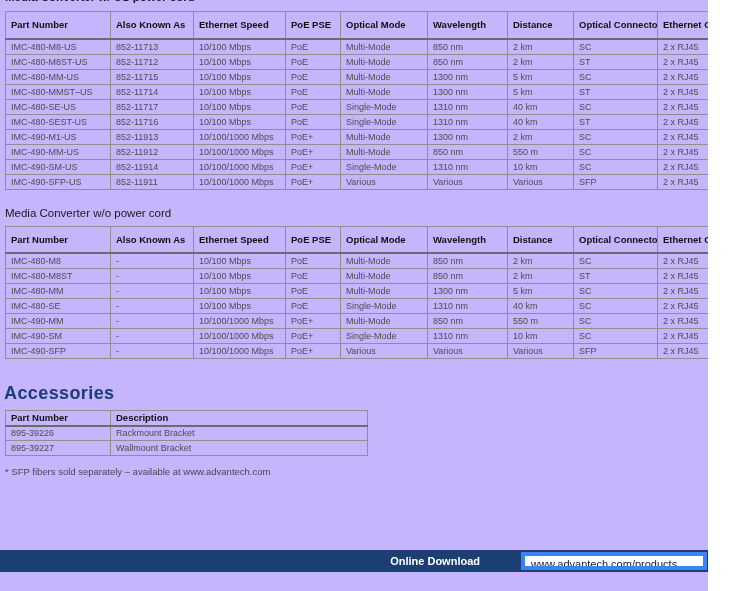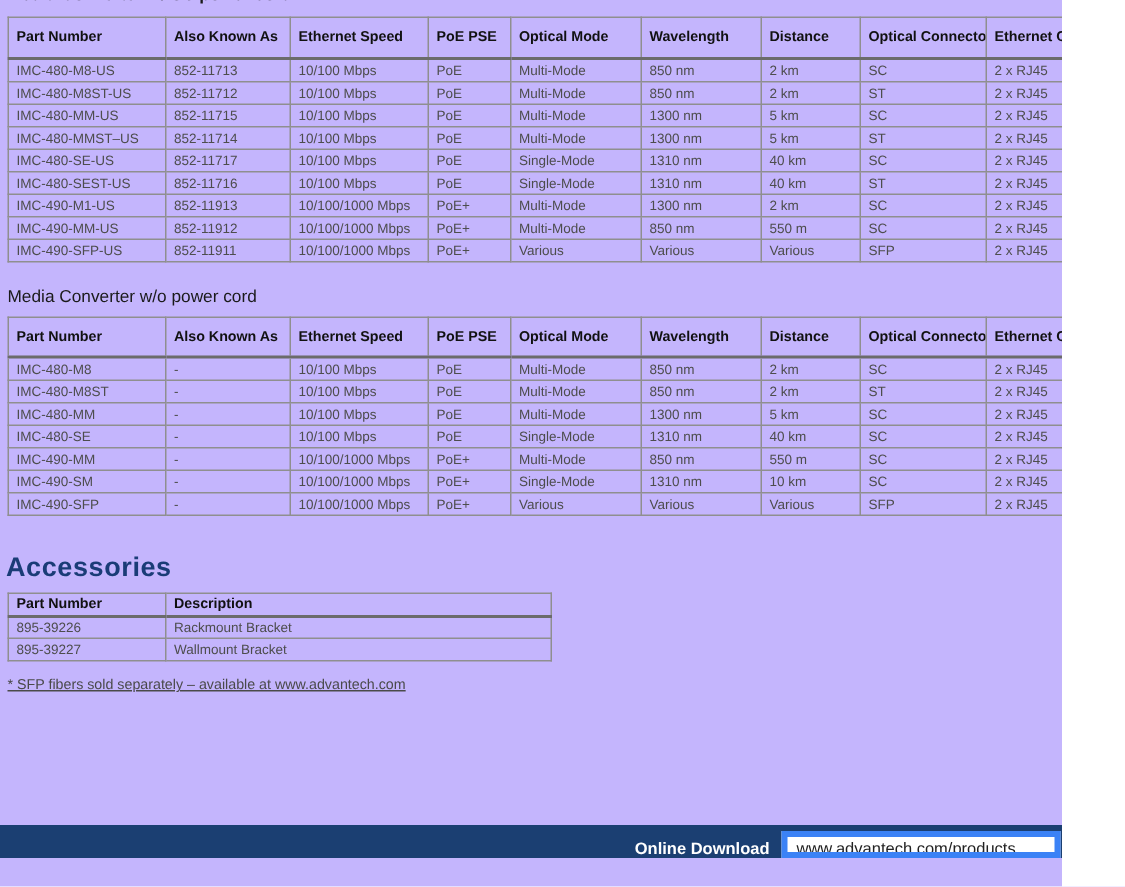--- a/index.html
+++ b/index.html
@@ -60,28 +60,28 @@
   table.acc th, table.acc td {
     border:1px solid #8f8f8f;
     padding:0 0 0 5px;
     text-align:left; white-space:nowrap; overflow:hidden;
   }
   table.acc th { font-size:9.5px; font-weight:bold; color:#111; height:15px; border-bottom:2px solid #6b6b6b; }
   table.acc td { font-size:9px; color:#4d4d4d; height:15px;margin-top:40px; }
 
   .footnote {
     margin:10px 11px 0 5px;
-    font-size:9.5px; color:#4a4a4a;text-decoration:underline;
+    font-size:9.5px; color:#4a4a4a;
   }
 
   .footer-bar {
     position:absolute; left:0; top:550px;
     width:750px; height:22px;
     background:#1b3f72;
-    display:flex; align-items:flex-end; justify-content:flex-end;
+    display:flex; align-items:center; justify-content:flex-end;gap:33px;
   }
   .footer-label {
     color:#ffffff; font-weight:bold; font-size:11px;
     margin-right:8px; white-space:nowrap;
   }
   .footer-url-box {
     background:#ffffff;
     border:4px solid #3b82f6;
     height:18px; line-height:16px;
     width:186px;
@@ -208,20 +208,31 @@
           <td>852-11912</td>
           <td>10/100/1000 Mbps</td>
           <td>PoE+</td>
           <td>Multi-Mode</td>
           <td>850 nm</td>
           <td>550 m</td>
           <td>SC</td>
           <td>2 x RJ45</td>
         </tr>
         <tr>
+          <td>IMC-490-SM-US</td>
+          <td>852-11914</td>
+          <td>10/100/1000 Mbps</td>
+          <td>PoE+</td>
+          <td>Single-Mode</td>
+          <td>1310 nm</td>
+          <td>10 km</td>
+          <td>SC</td>
+          <td>2 x RJ45</td>
+        </tr>
+        <tr>
           <td>IMC-490-SFP-US</td>
           <td>852-11911</td>
           <td>10/100/1000 Mbps</td>
           <td>PoE+</td>
           <td>Various</td>
           <td>Various</td>
           <td>Various</td>
           <td>SFP</td>
           <td>2 x RJ45</td>
         </tr>

